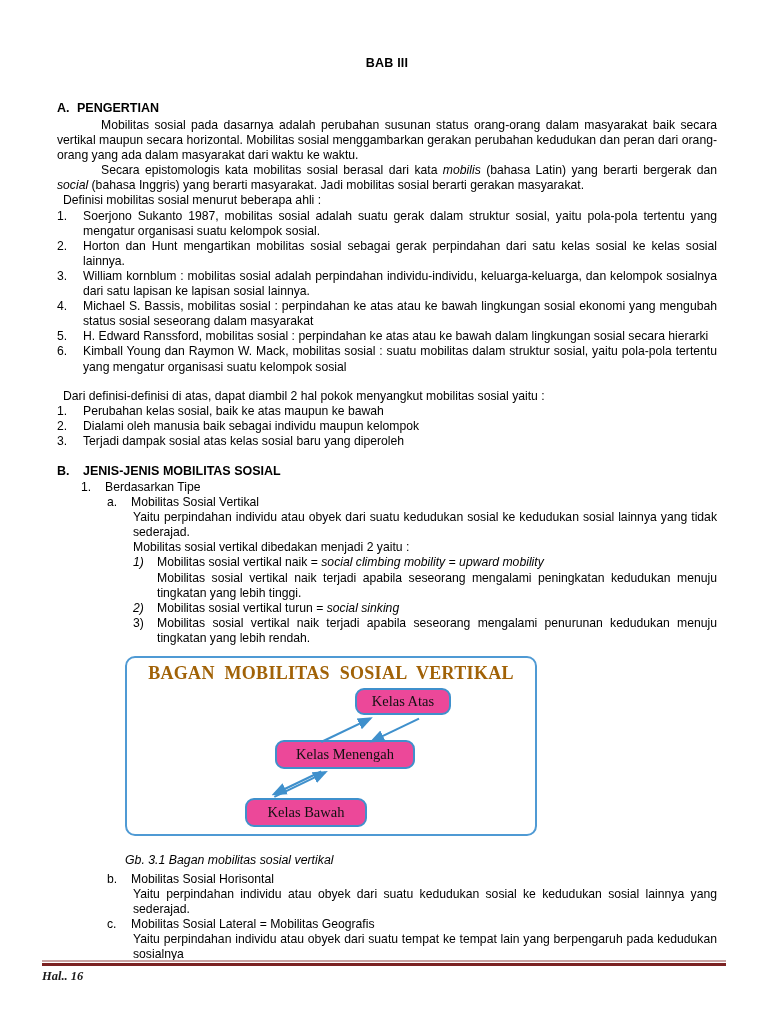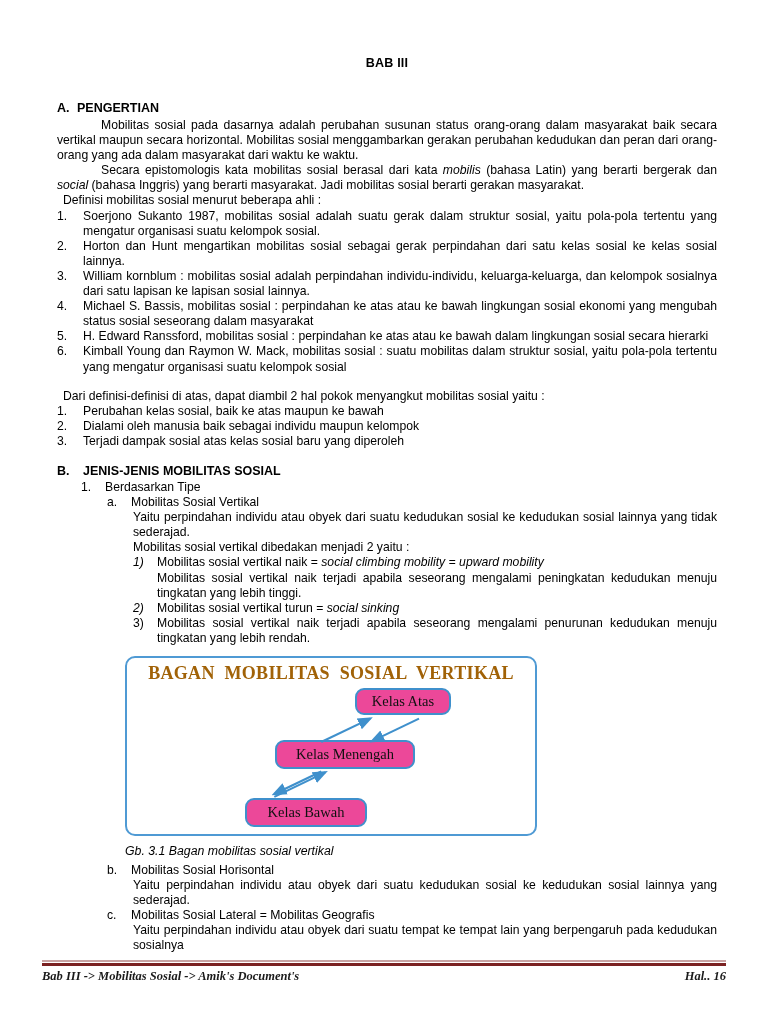--- a/index.html
+++ b/index.html
@@ -137,21 +137,21 @@
   .node-menengah { left: 148px; top: 82px;  width: 140px; height: 29px; }
   .node-bawah    { left: 82px;  top: 140px; width: 122px; height: 29px; margin-left: 36px; }
 
   .arrows {
     position: absolute;
     left: 0; top: 0;
     width: 100%; height: 100%;
     pointer-events: none;
   }
   .fig-caption {
-    margin-top: 8px;
+    margin-top: 17px;
     margin-left: 0px;
     font-size: 12.3px;
     font-style: italic;
     line-height: 15px;
   }
 
   
   .footer {
     position: absolute;
     left: 42px;
@@ -317,18 +317,17 @@
       <span>Mobilitas Sosial Lateral = Mobilitas Geografis</span>
     </div>
     <div class="para indent-3">Yaitu perpindahan individu atau obyek dari suatu tempat ke tempat lain yang berpengaruh pada kedudukan sosialnya</div>
 
   </div>
 
   <div class="footer">
     <div class="rule-thin"></div>
     <div class="rule-thick"></div>
     <div class="footer-row">
-      <span>Bab III -&gt; Mobilitas Sosial -&gt; Amik's Document's</span>
       <span>Hal.. 16</span>
     </div>
   </div>
 
 </div>
 
 </body></html>

